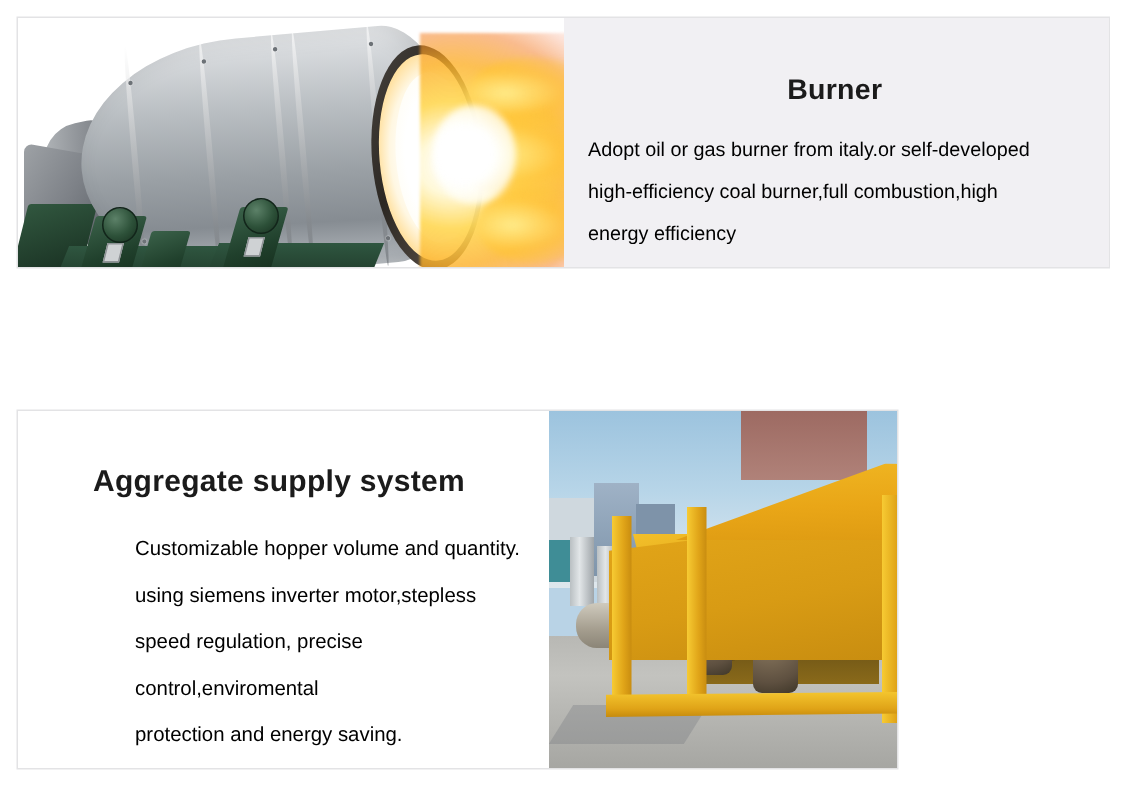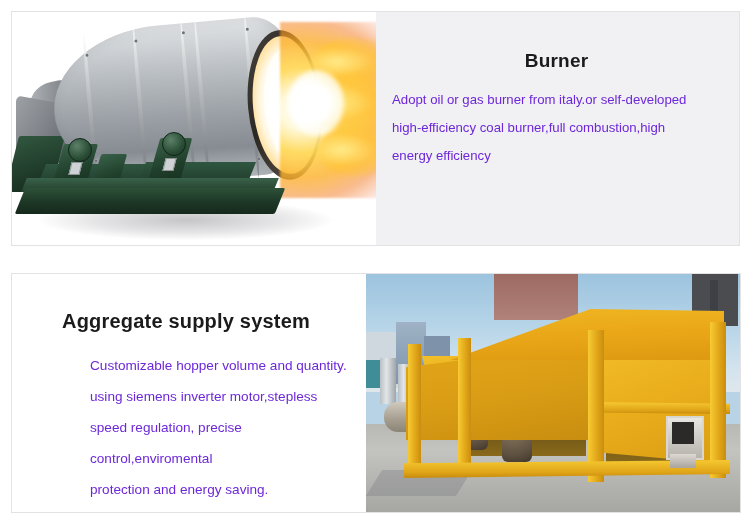--- a/index.html
+++ b/index.html
@@ -13,22 +13,22 @@
 
   
   .panel{
     position:absolute;
     border:1px solid #e3e3e5;
     box-sizing:border-box;
     display:flex;
     overflow:hidden;
     background:#ffffff;
   }
-  #panel-burner{left:11px;top:11px;width:729px;height:235px;}
-  #panel-aggregate{left:11px;top:273px;width:730px;height:240px;}
+  #panel-burner{left:11px;top:11px;width:729px;height:168px;}
+  #panel-aggregate{left:11px;top:273px;width:588px;height:240px;}
 
   .media{position:relative;overflow:hidden;flex:0 0 auto;}
   .copy{position:relative;flex:1 1 auto;box-sizing:border-box;}
 
   #panel-burner .media{width:364px;height:233px;background:#ffffff;}
   #panel-burner .copy{background:#f1f0f3;padding:38px 18px 0 16px;}
 
   #panel-aggregate .copy{background:#ffffff;width:354px;flex:0 0 354px;padding:36px 14px 0 50px;}
   #panel-aggregate .media{width:374px;height:238px;}
 
@@ -39,21 +39,21 @@
     color:#1b1b1b;
     letter-spacing:.2px;
   }
   #burner-heading{text-align:center;margin-bottom:14px;font-size:19px;}
   #aggregate-heading{text-align:left;margin-bottom:17px;font-size:20px;}
 
   .body-text{
     margin:0;
     font-size:13.2px;
     line-height:28px;
-    color:#6d28d9;
+    color:#000000;
     white-space:pre-line;
   }
   #aggregate-body{font-size:13.6px;line-height:31px;margin-left:28px;}
 
   
   .burner-scene{position:absolute;inset:0;background:#fff;}
   .ground-shadow{
     position:absolute;left:28px;top:188px;width:292px;height:40px;
     background:radial-gradient(ellipse at 50% 50%, rgba(150,150,155,.55) 0%, rgba(170,170,175,.30) 45%, rgba(255,255,255,0) 72%);
     border-radius:50%;

